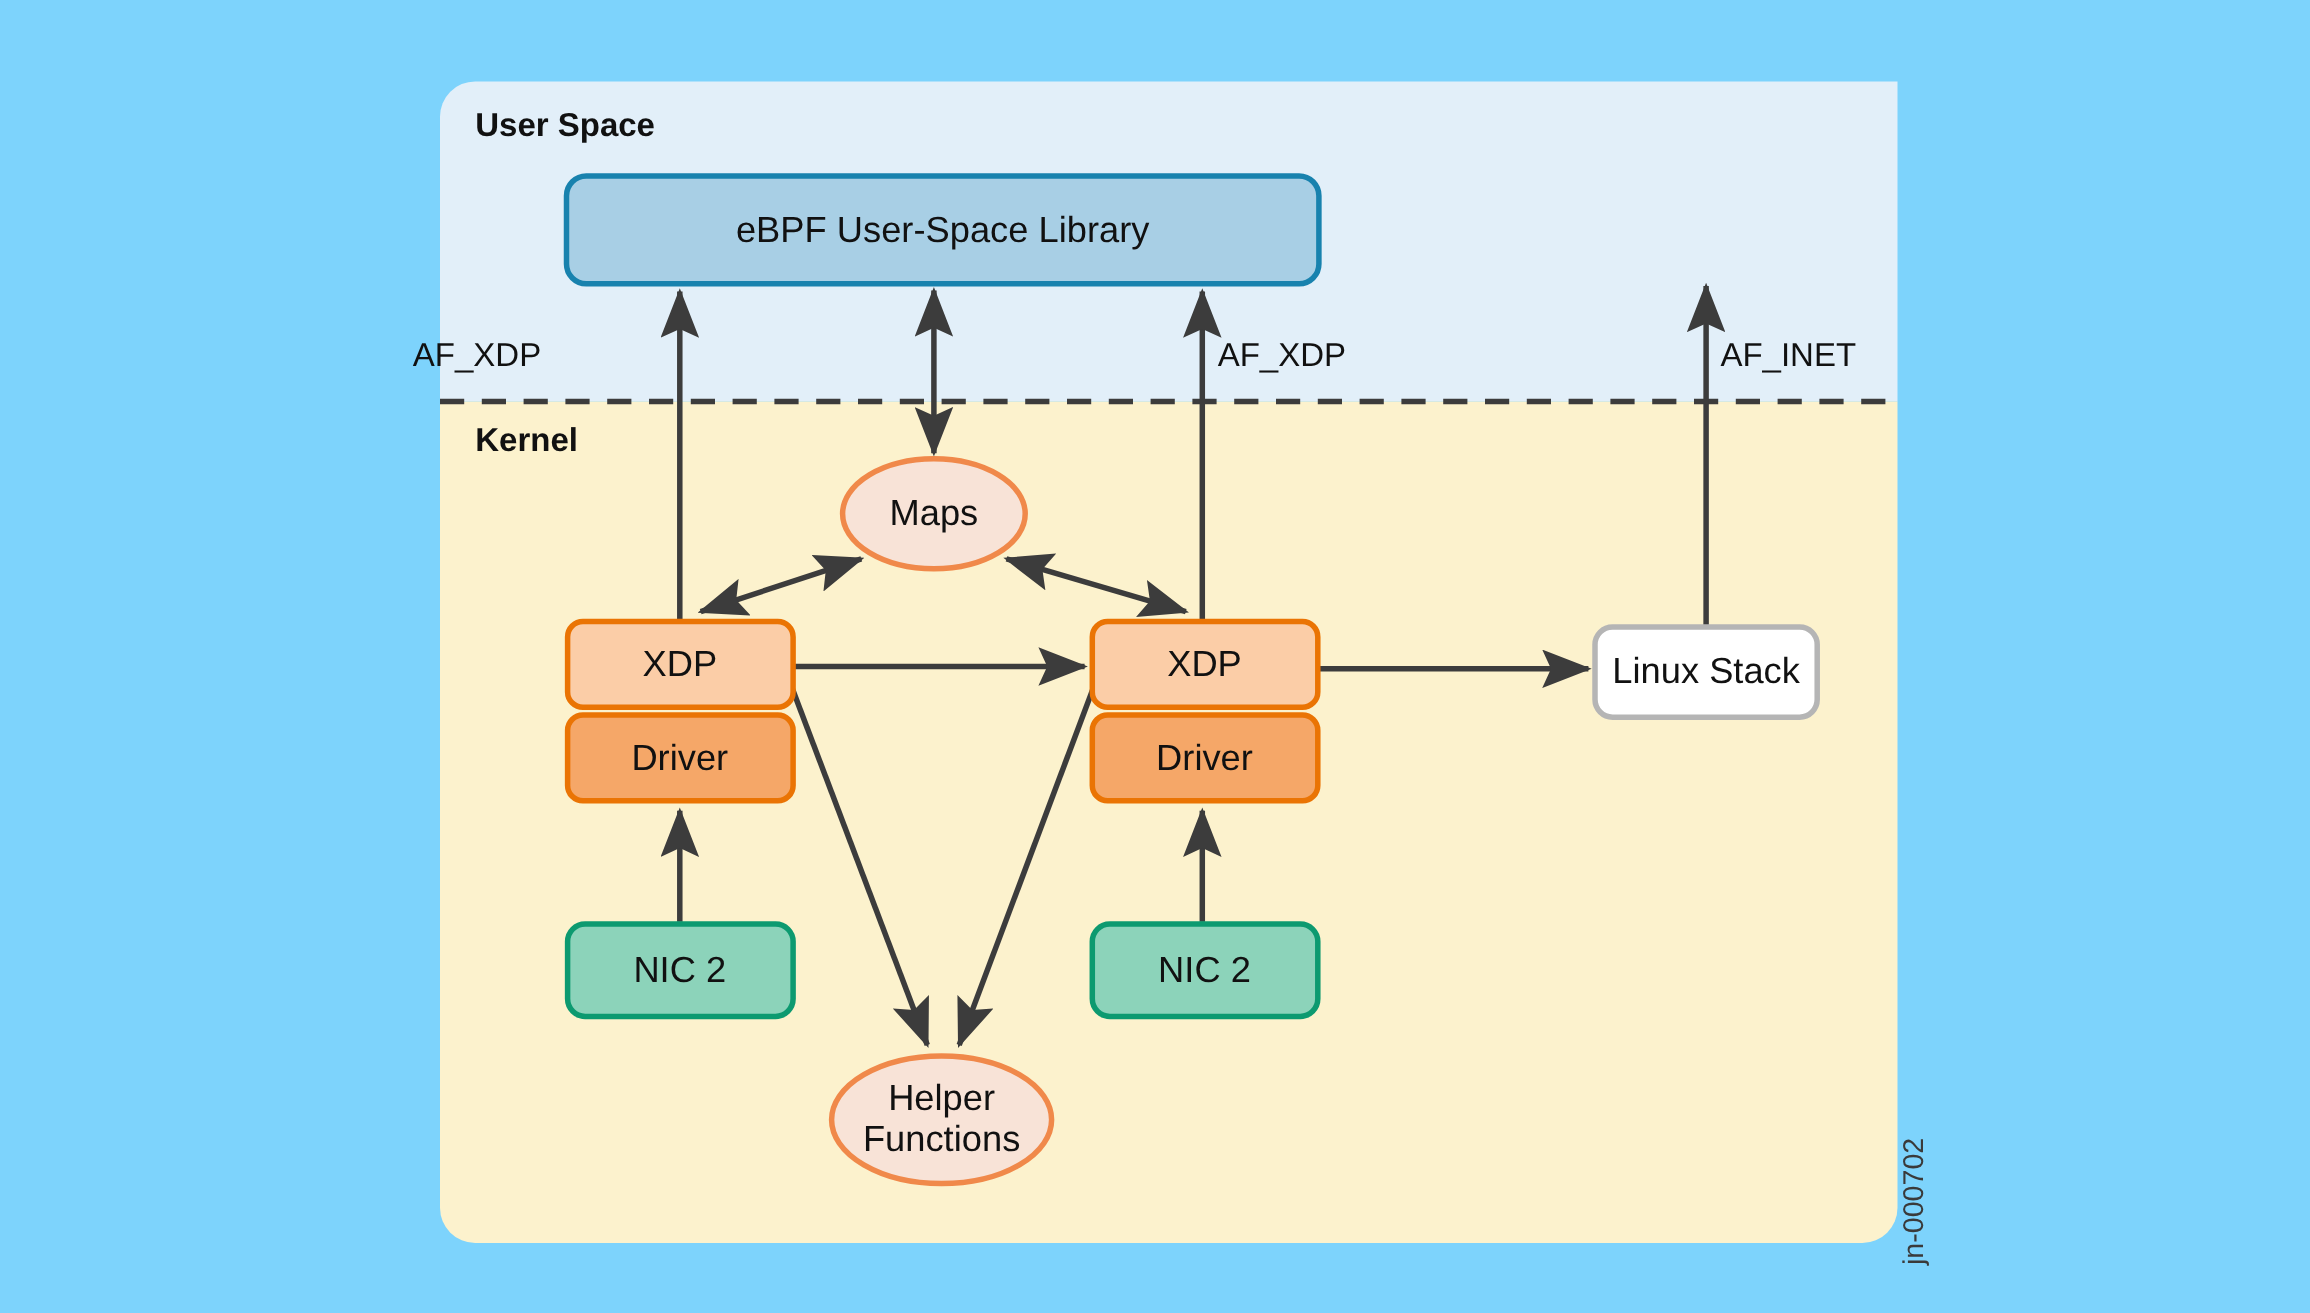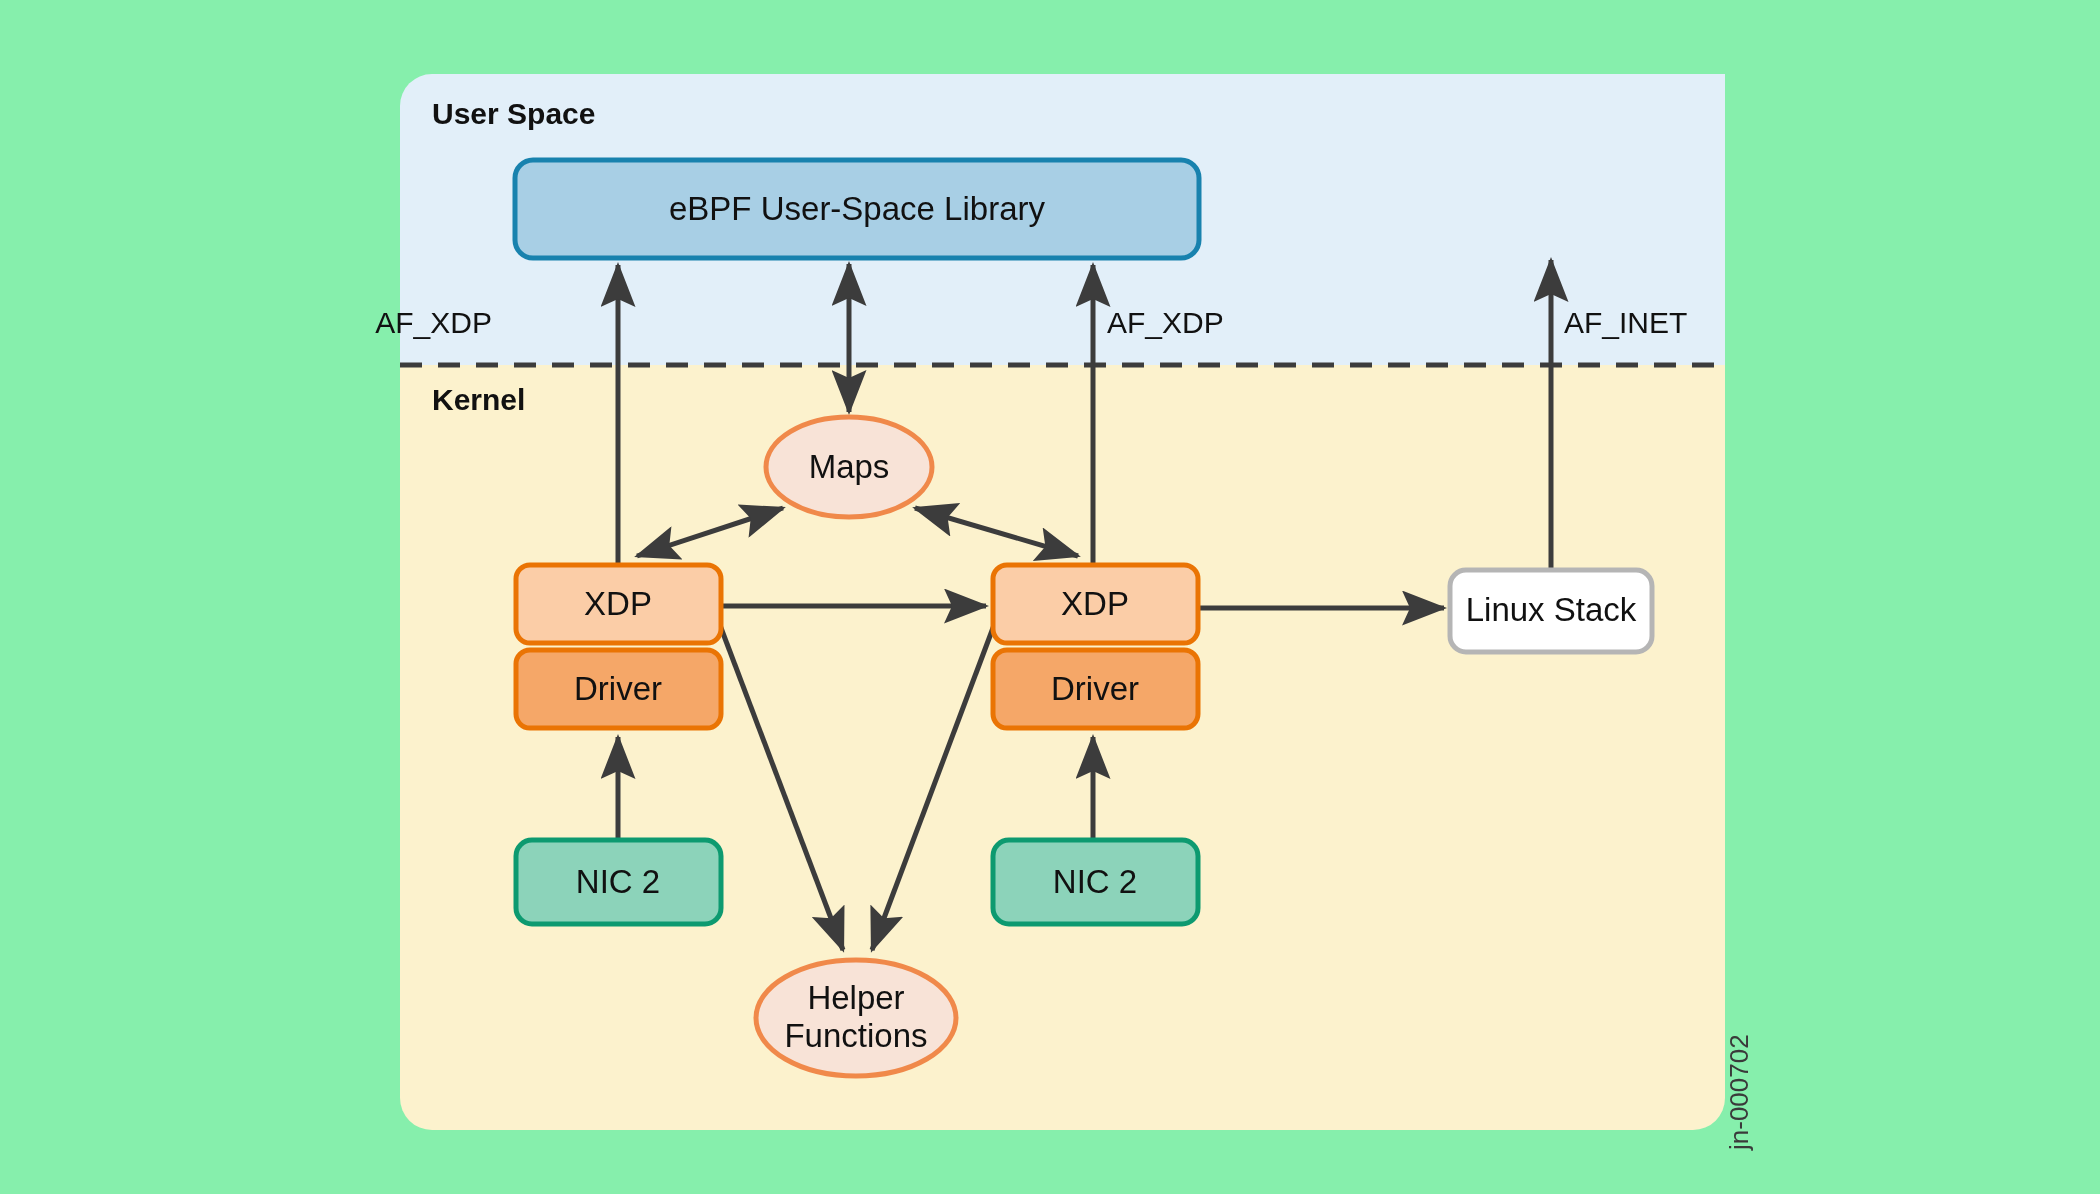--- a/index.html
+++ b/index.html
@@ -7,21 +7,21 @@
     padding: 0;
     background: #ffffff;
   }
   body {
     font-family: "Liberation Sans", sans-serif;
   }
   #stage {
     position: relative;
     width: 2100px;
     height: 1194px;
-    background: #86efac;
+    background: #7dd3fc;
     overflow: hidden;
   }
   #diagram-svg {
     position: absolute;
     left: 0;
     top: 0;
     width: 2100px;
     height: 1194px;
   }
   .node-label {

